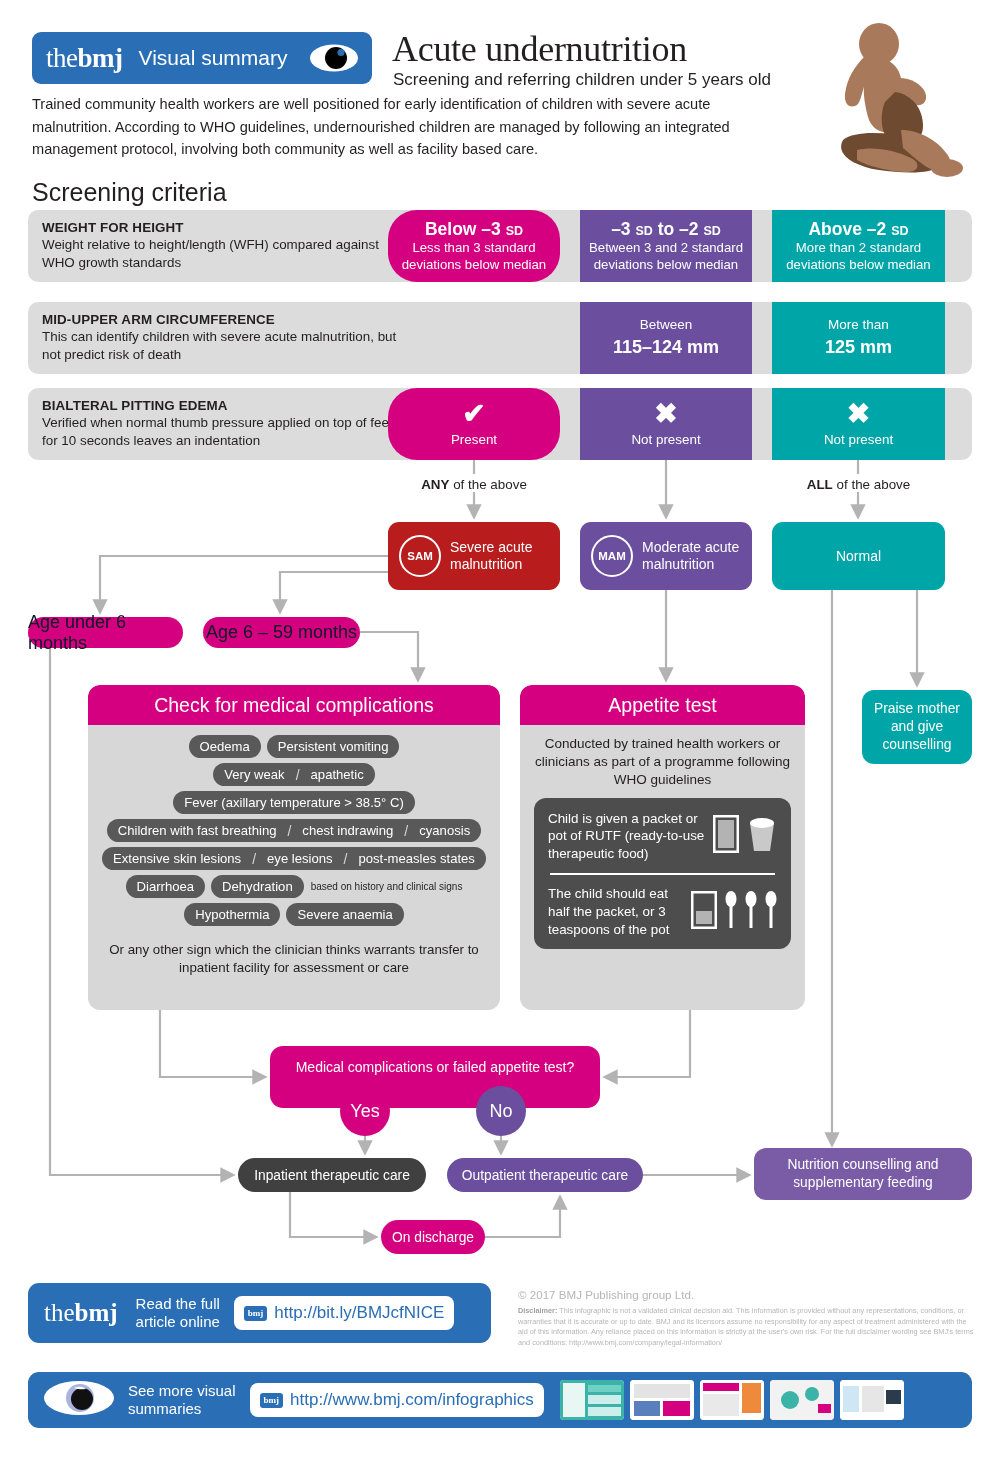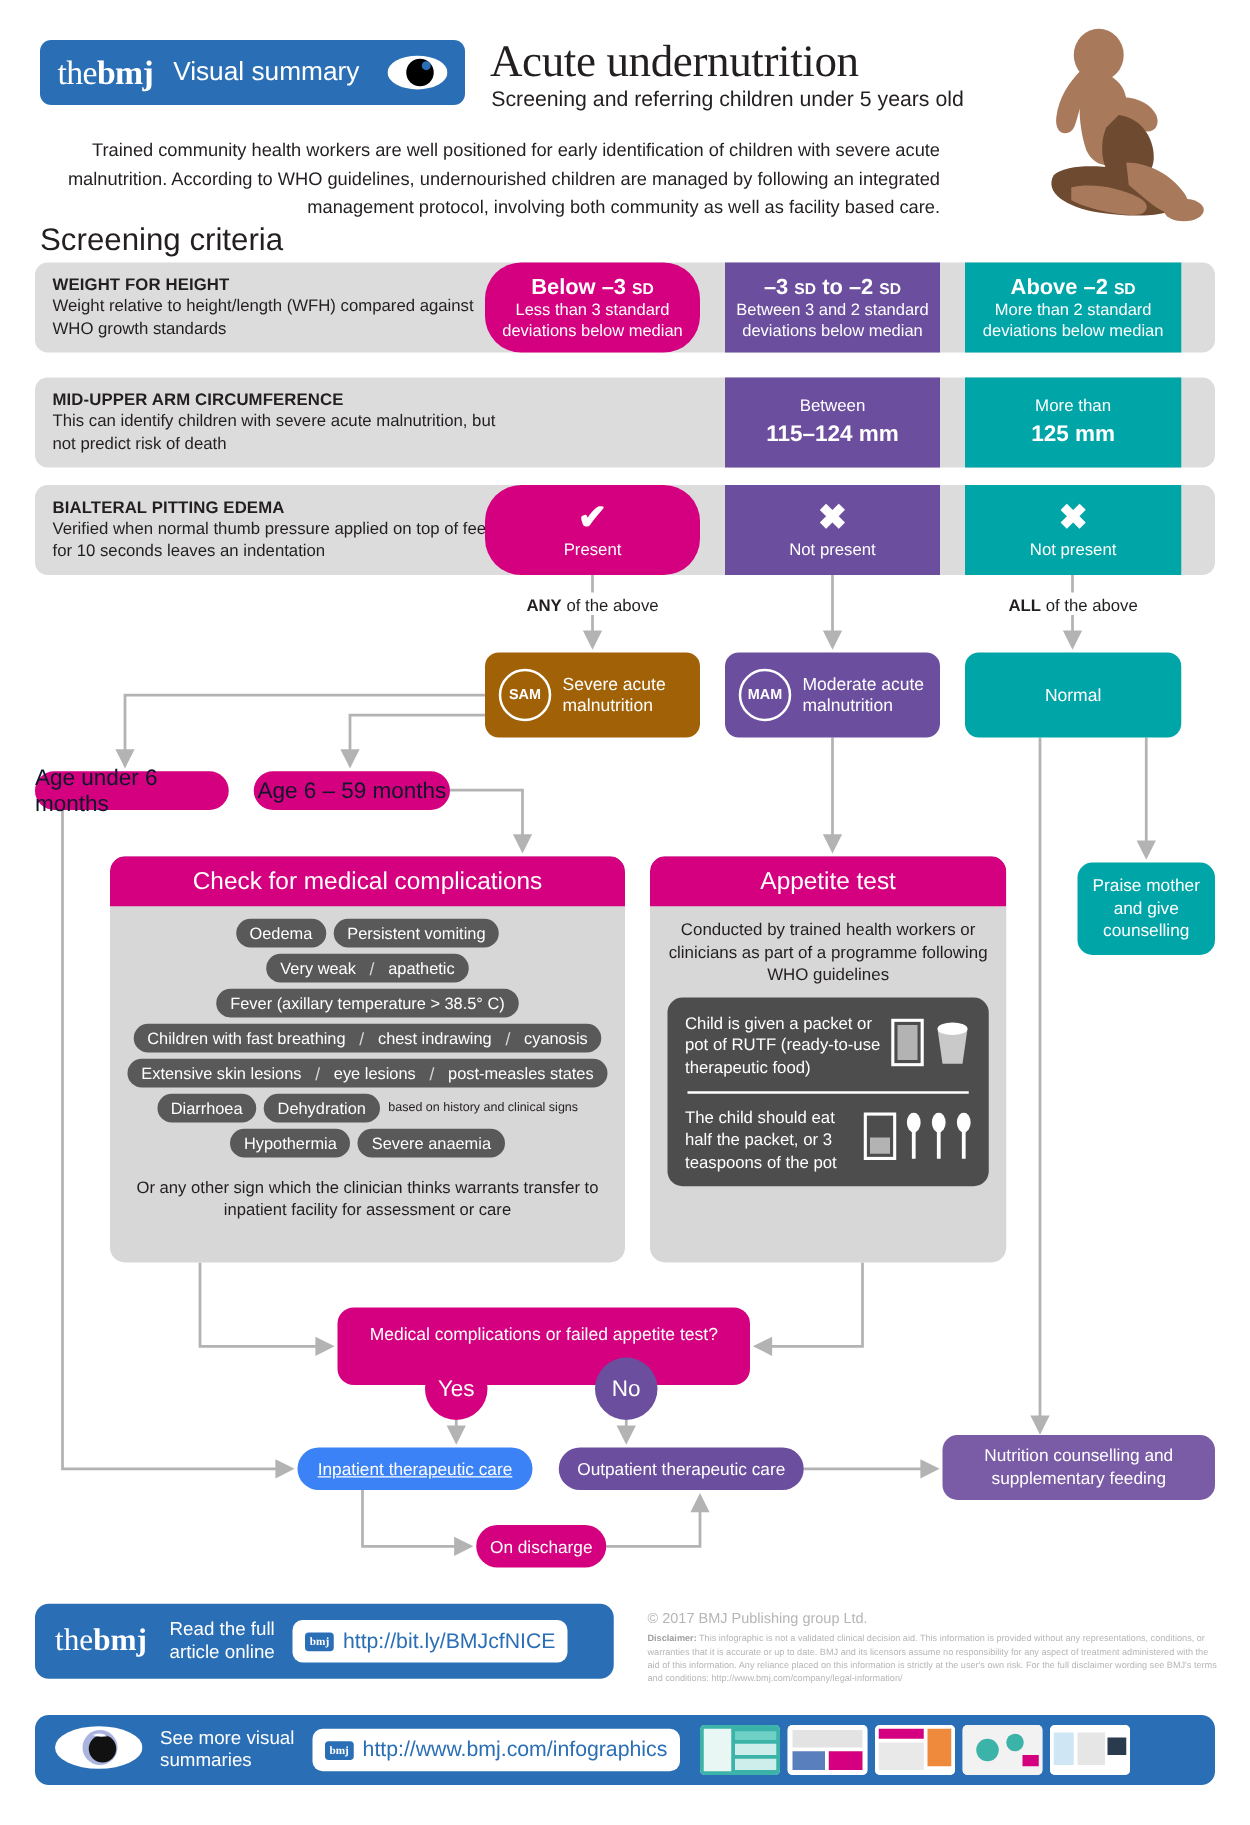--- a/index.html
+++ b/index.html
@@ -25,22 +25,22 @@
   .badge-title{ color:#fff; font-size:21px; margin-left:16px; flex:1;}
   .eye{ width:48px; height:28px; position:relative; }
   h1.title{
     position:absolute; left:392px; top:28px; margin:0;
     font-family:"Liberation Serif", serif; font-size:36px; font-weight:normal; letter-spacing:-.3px;
   }
   .subtitle{
     position:absolute; left:393px; top:70px; font-size:17px; color:#231f20;
   }
   .intro{
-    position:absolute; left:32px; top:110px; width:720px;
-    font-size:14.6px; line-height:1.55; color:#231f20;text-align:right;
+    position:absolute; left:32px; top:93px; width:720px;
+    font-size:14.6px; line-height:1.55; color:#231f20;
   }
   h2.section{
     position:absolute; left:32px; top:178px; margin:0;
     font-size:25px; font-weight:normal;
   }
   
   .child{ position:absolute; left:795px; top:22px; width:180px; height:165px; }
 
   
   .crit-row{ position:absolute; left:28px; width:944px; height:72px; }
@@ -81,21 +81,21 @@
   }
   .lbl-any{ left:388px; top:477px; width:172px; text-align:center;}
   .lbl-all{ left:772px; top:477px; width:173px; text-align:center;}
   .lbl-any b, .lbl-all b{ font-weight:bold;}
 
   
   .outcome{
     position:absolute; border-radius:11px; color:#fff;
     display:flex; align-items:center;
   }
-  .outcome.sam{ left:388px; top:522px; width:172px; height:68px; background:#a16207;}
+  .outcome.sam{ left:388px; top:522px; width:172px; height:68px; background:#b91c1c;}
   .outcome.mam{ left:580px; top:522px; width:172px; height:68px; background:#6b4e9e;}
   .outcome.normal{ left:772px; top:522px; width:173px; height:68px; background:#00a5a8;
     justify-content:center; text-align:center; font-size:14px;}
   .acr{
     width:42px;height:42px;border:2px solid #fff;border-radius:50%;
     display:flex;align-items:center;justify-content:center;
     font-size:11.5px; font-weight:bold; margin:0 9px 0 11px; flex:0 0 auto;
   }
   .outcome .otxt{ font-size:14px; line-height:1.25;}
 
@@ -151,21 +151,21 @@
     position:absolute; width:50px; height:50px; border-radius:50%;
     color:#fff; display:flex; align-items:center; justify-content:center; font-size:18px;
   }
   .circ.yes{ left:340px; top:1086px; background:#d5007f;}
   .circ.no{  left:476px; top:1086px; background:#6b4e9e;}
 
   .pillbox{
     position:absolute; color:#fff; border-radius:17px;
     display:flex; align-items:center; justify-content:center; text-align:center; font-size:13.8px;
   }
-  .pb-inpatient{ left:238px; top:1158px; width:188px; height:34px; background:#3b82f6;text-decoration:underline;}
+  .pb-inpatient{ left:238px; top:1158px; width:188px; height:34px; background:#404040;}
   .pb-outpatient{ left:447px; top:1158px; width:196px; height:34px; background:#6b4e9e;}
   .pb-discharge{ left:381px; top:1220px; width:104px; height:34px; background:#d5007f;}
   .pb-nutrition{ left:754px; top:1148px; width:218px; height:52px; background:#7a5ba6; border-radius:12px; line-height:1.3;}
   .pb-praise{ left:862px; top:690px; width:110px; height:74px; background:#00a5a8; border-radius:12px; line-height:1.3;}
 
   
   .foot1{
     position:absolute; left:28px; top:1283px; width:463px; height:60px;
     background:#2a6eb5; border-radius:11px; display:flex; align-items:center; padding:0 16px;
   }

